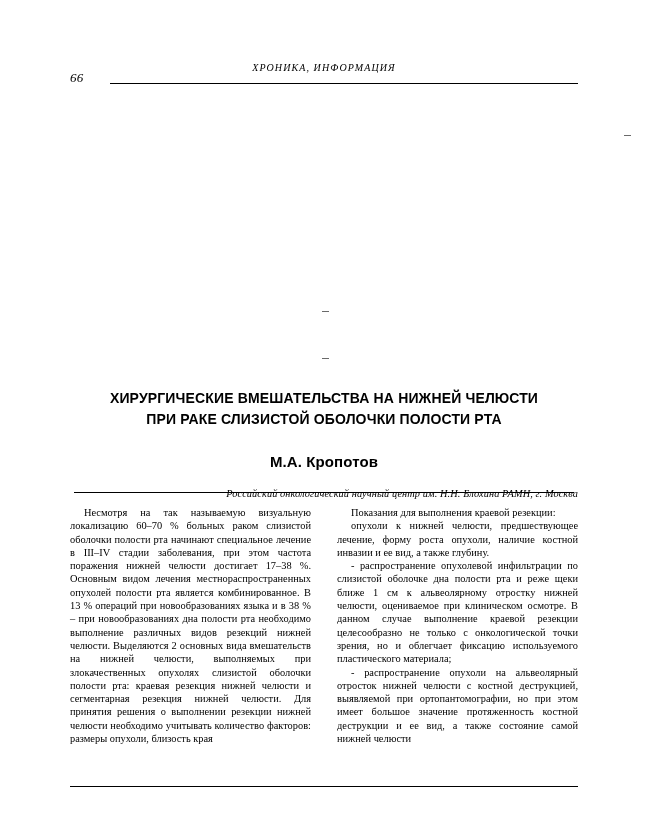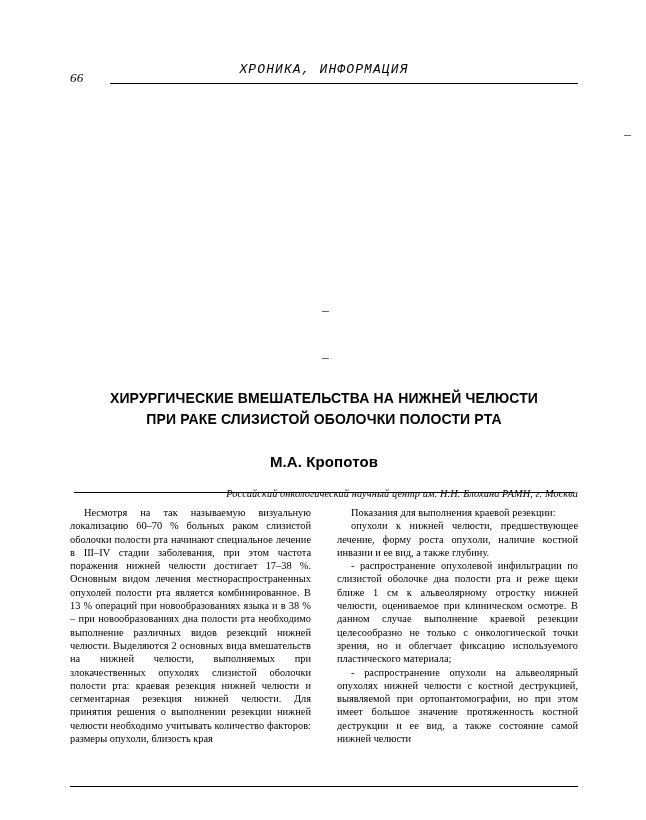--- a/index.html
+++ b/index.html
@@ -39,23 +39,23 @@
     font-style: italic;
     font-size: 13px;
     letter-spacing: 0.2px;
   }
   .running-title {
     position: absolute;
     left: 0px;
     top: 0px;
     width: 508px;
     text-align: center;
-    font-family: Liberation Mono, monospace;
+    font-family: Liberation Serif, serif;
     font-style: italic;
-    font-size: 13px;
+    font-size: 10px;
     letter-spacing: 1.1px;
   }
   .header-rule {
     position: absolute;
     left: 40px;
     top: 21px;
     width: 468px;
     height: 1px;
     background: #000000;
   }
@@ -179,20 +179,20 @@
   <div class="affil-rule"></div>
 
   <div class="columns">
     <div class="col">
       <p>Несмотря на так называемую визуальную локализацию 60–70 % больных раком слизистой оболочки полости рта начинают специальное лечение в III–IV стадии заболевания, при этом частота поражения нижней челюсти достигает 17–38 %. Основным видом лечения местнораспространенных опухолей полости рта является комбинированное. В 13 % операций при новообразованиях языка и в 38 % – при новообразованиях дна полости рта необходимо выполнение различных видов резекций нижней челюсти. Выделяются 2 основных вида вмешательств на нижней челюсти, выполняемых при злокачественных опухолях слизистой оболочки полости рта: краевая резекция нижней челюсти и сегментарная резекция нижней челюсти. Для принятия решения о выполнении резекции нижней челюсти необходимо учитывать количество факторов: размеры опухоли, близость края</p>
     </div>
     <div class="col">
       <p>Показания для выполнения краевой резекции:</p>
       <p>опухоли к нижней челюсти, предшествующее лечение, форму роста опухоли, наличие костной инвазии и ее вид, а также глубину.</p>
       <p class="dash">- распространение опухолевой инфильтрации по слизистой оболочке дна полости рта и реже щеки ближе 1 см к альвеолярному отростку нижней челюсти, оцениваемое при клиническом осмотре. В данном случае выполнение краевой резекции целесообразно не только с онкологической точки зрения, но и облегчает фиксацию используемого пластического материала;</p>
-      <p class="dash">- распространение опухоли на альвеолярный опухолях нижней челюсти с костной деструкцией, выявляемой при ортопантомографии, но при этом имеет большое значение протяженность костной деструкции и ее вид, а также состояние самой нижней челюсти</p>
+      <p class="dash">- распространение опухоли на альвеолярный отросток нижней челюсти с костной деструкцией, выявляемой при ортопантомографии, но при этом имеет большое значение протяженность костной деструкции и ее вид, а также состояние самой нижней челюсти</p>
     </div>
   </div>
 
   <div class="footer-rule"></div>
   <div class="footer">СИБИРСКИЙ ОНКОЛОГИЧЕСКИЙ ЖУРНАЛ. 2010. №3 (39)</div>
 
 </div>
 
 </body></html>

